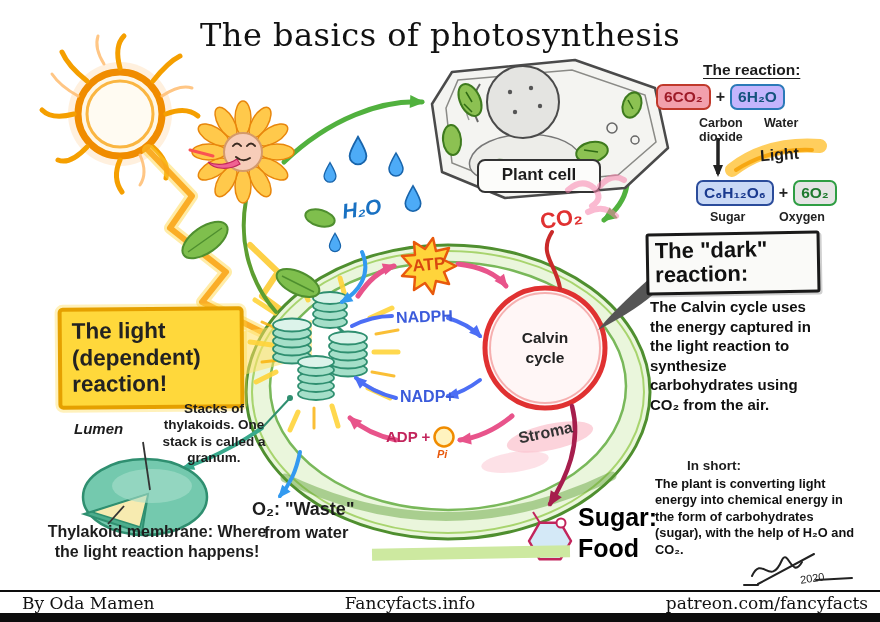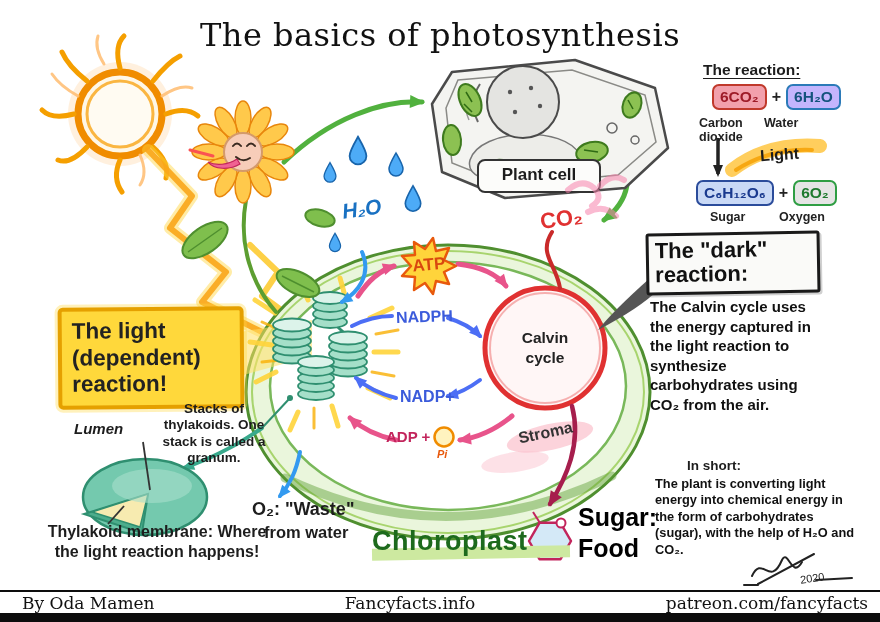--- a/index.html
+++ b/index.html
@@ -284,21 +284,21 @@
   <g stroke="#222" stroke-width="2" fill="none" stroke-linecap="round">
     <path d="M752,576 C762,554 770,588 782,560 C788,548 792,580 802,562"></path>
     <path d="M758,584 L814,554"></path>
     <path d="M744,585 L758,585 M816,580 L852,578"></path>
   </g>
 </svg>
 
 <div class="txt title serif" style="top:16px;left:0;">The basics of photosynthesis</div>
 
 <div class="txt hand" style="left:703px;top:61px;font-size:15.5px;text-decoration:underline;text-underline-offset:3px;">The reaction:</div>
-<div class="chem-row" style="left:712px;top:84px;">
+<div class="chem-row" style="left:656px;top:84px;">
   <span class="chem-box box-co2">6CO₂</span>
   <span class="plus">+</span>
   <span class="chem-box box-h2o">6H₂O</span>
 </div>
 <div class="txt small-label" style="left:699px;top:116px;width:58px;">Carbon dioxide</div>
 <div class="txt small-label" style="left:764px;top:116px;width:60px;">Water</div>
 <div class="txt hand" style="left:760px;top:146px;font-size:16px;transform:rotate(-4deg);">Light</div>
 <div class="chem-row" style="left:696px;top:180px;">
   <span class="chem-box box-sugar">C₆H₁₂O₆</span>
   <span class="plus">+</span>
@@ -320,21 +320,20 @@
 <div class="txt hand" style="left:510px;top:328px;width:70px;font-size:15.5px;color:#222;text-align:center;line-height:1.3;font-weight:700;">Calvin cycle</div>
 <div class="txt hand" style="left:518px;top:424px;font-size:16px;color:#333;transform:rotate(-12deg);">Stroma</div>
 
 <div class="txt hand" style="left:480px;top:165px;width:118px;font-size:17px;text-align:center;">Plant cell</div>
 <div class="txt hand" style="left:342px;top:197px;font-size:21px;font-style:italic;color:#1971C2;transform:rotate(-8deg);">H₂O</div>
 <div class="txt hand" style="left:540px;top:206px;font-size:22px;color:#E03131;transform:rotate(-8deg);">CO₂</div>
 
 <div class="txt hand" style="left:252px;top:499px;font-size:18px;">O₂: "Waste"</div>
 <div class="txt hand" style="left:264px;top:523px;font-size:16.5px;">from water</div>
 <div style="position:absolute;left:372px;top:547px;width:198px;height:12px;background:#CDE9A0;transform:rotate(-1deg);"></div>
-<div class="txt hand" style="left:372px;top:526px;font-size:27px;color:#1D6A1D;letter-spacing:.5px;">Chloroplast</div>
 <div class="txt hand" style="left:578px;top:502px;width:72px;font-size:25px;color:#000000;line-height:1.25;">Sugar: Food</div>
 
 <div class="txt hand" style="left:74px;top:420px;font-size:15px;font-style:italic;">Lumen</div>
 <div class="txt" style="left:150px;top:401px;width:128px;font-size:13.5px;line-height:1.22;text-align:center;font-weight:600;">Stacks of thylakoids. One stack is called a granum.</div>
 <div class="txt" style="left:38px;top:522px;width:238px;font-size:16px;line-height:1.22;text-align:center;font-weight:700;">Thylakoid membrane: Where the light reaction happens!</div>
 
 <div class="txt hand" style="left:655px;top:458px;font-size:13.5px;padding-left:32px;">In short:</div>
 <div class="txt para" style="left:655px;top:476px;width:208px;font-size:12.8px;line-height:1.28;">The plant is converting light energy into chemical energy in the form of carbohydrates (sugar), with the help of H₂O and CO₂.</div>
 <div class="txt" style="left:800px;top:572px;font-size:11px;transform:rotate(-8deg);color:#222;">2020</div>
 

